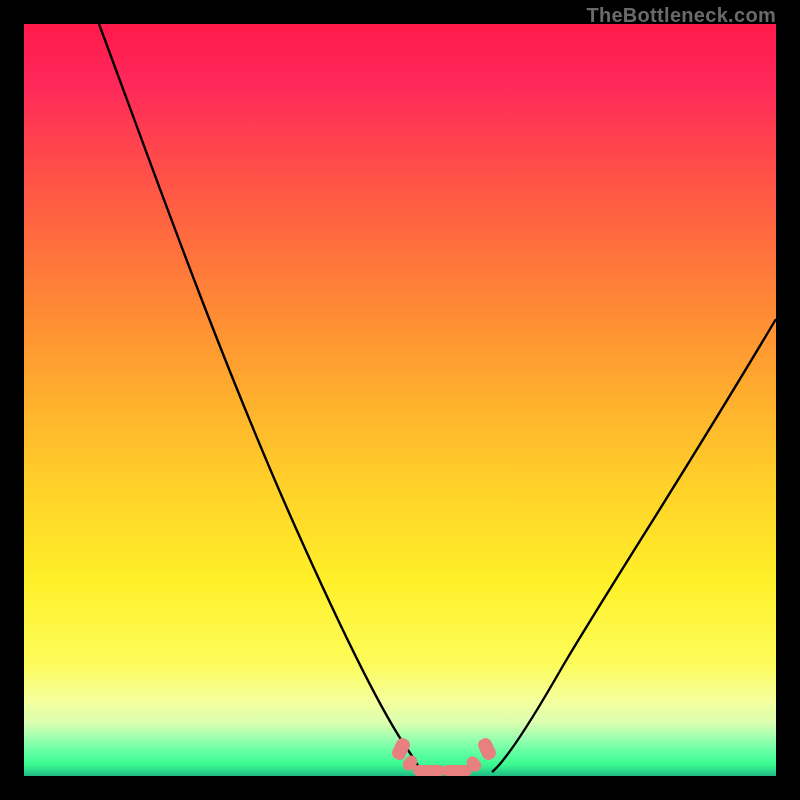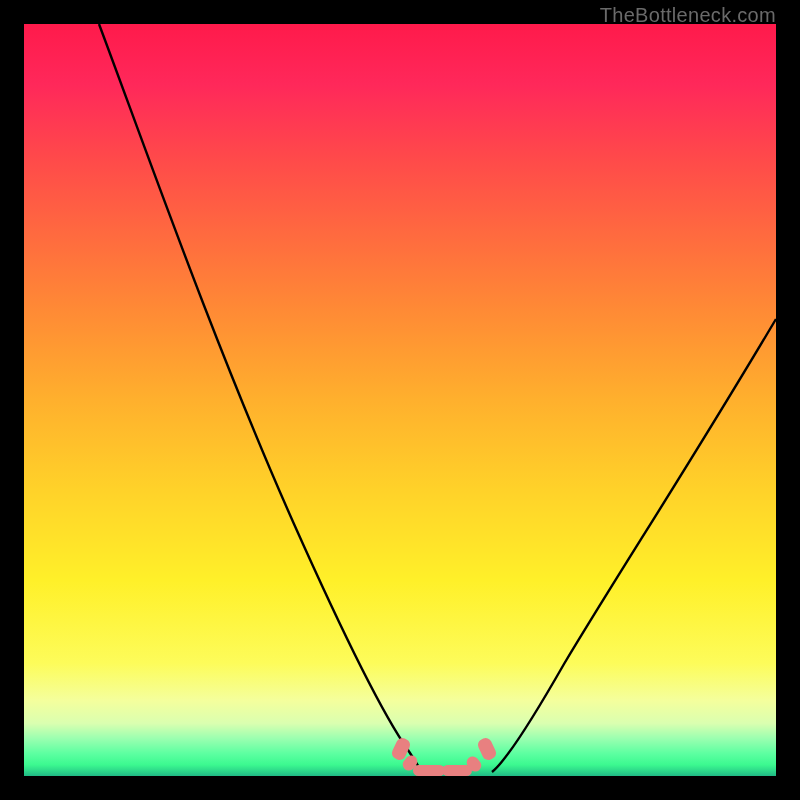--- a/index.html
+++ b/index.html
@@ -39,21 +39,21 @@
       #2dd98a 99.3%,
       #20b985 100%
     );
   }
   .watermark {
     position: absolute;
     top: 4px;
     right: 24px;
     font-family: Arial, Helvetica, sans-serif;
     font-size: 20px;
-    font-weight: 400;
+    font-weight: 700;
     color: #6a6a6a;
     letter-spacing: 0.3px;
     user-select: none;
   }
   svg.curves {
     position: absolute;
     left: 24px;
     top: 24px;
     width: 752px;
     height: 752px;

